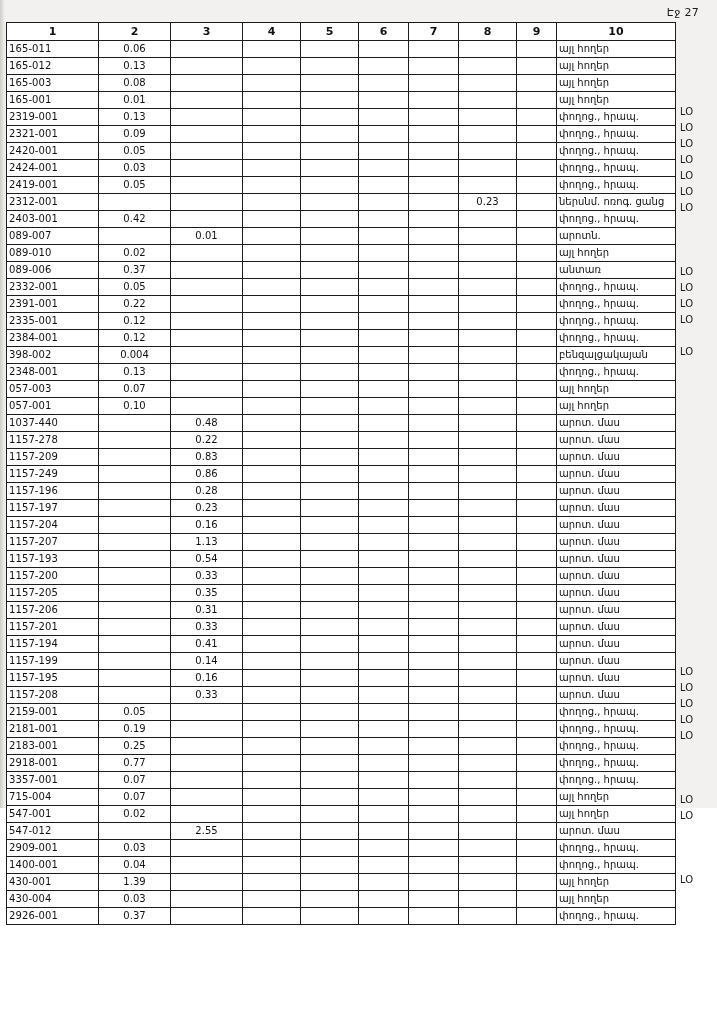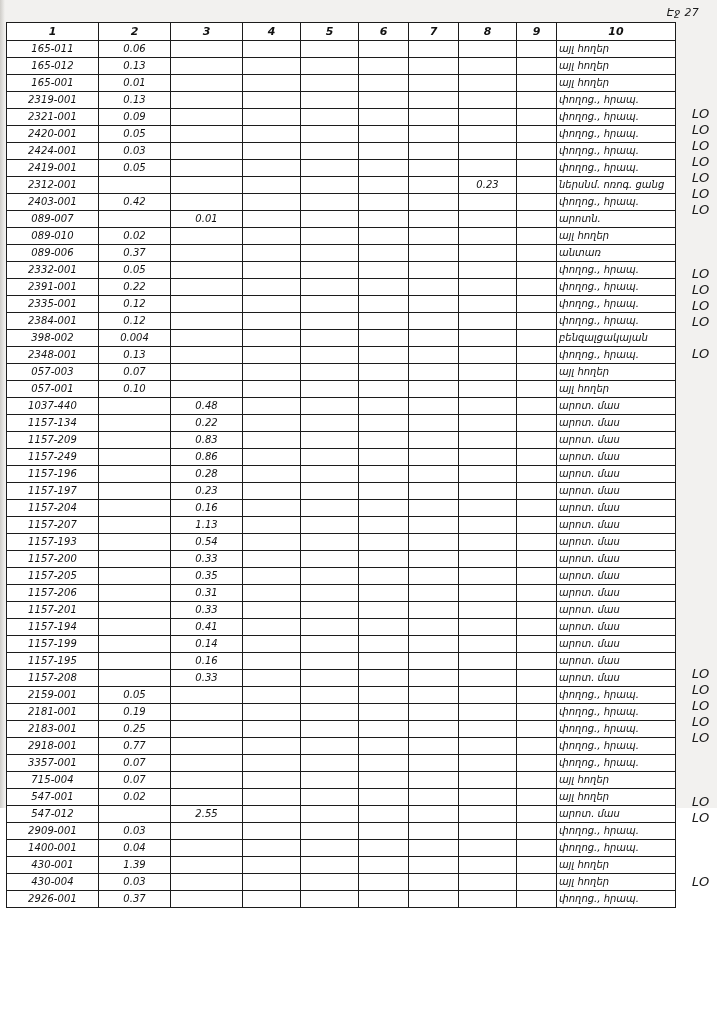--- a/index.html
+++ b/index.html
@@ -13,21 +13,20 @@
     font-family: "Liberation Sans", sans-serif;
     color: #111111;
     position: relative;
     overflow: hidden;
   }
   .page {
     position: relative;
     width: 717px;
     height: 808px;
     background: #f2f1ef;
-    font-style: italic;
   }
   .page-header {
     position: absolute;
     top: 6px;
     right: 18px;
     font-size: 11px;
     font-family: "DejaVu Sans", sans-serif;
     color: #1a1a1a;
     letter-spacing: 0.3px;
   }
@@ -53,21 +52,21 @@
     overflow: hidden;
     white-space: nowrap;
   }
   table.grid th {
     text-align: center;
     font-weight: bold;
     font-size: 11px;
     height: 17px;
     background: #ffffff;
   }
-  .c-code { text-align: center; padding-left: 4px; font-size: 10.5px; letter-spacing: 0.1px; }
+  .c-code { text-align: left; padding-left: 4px; font-size: 10.5px; letter-spacing: 0.1px; }
   .c-num  { text-align: center; font-size: 10px; }
   .c-note { text-align: left; padding-left: 4px; font-size: 10px; }
   
   col.w1 { width: 92px; }
   col.w2 { width: 72px; }
   col.w3 { width: 72px; }
   col.w4 { width: 58px; }
   col.w5 { width: 58px; }
   col.w6 { width: 50px; }
   col.w7 { width: 50px; }
@@ -76,24 +75,24 @@
   col.w10 { width: 119px; }
 
   .marks {
     position: absolute;
     left: 680px;
     top: 22px;
     width: 36px;
   }
   .mark {
     position: absolute;
-    font-size: 13px;
+    font-size: 10px;
     font-family: "DejaVu Sans", sans-serif;
     color: #1a1a1a;
-    left: 12px;
+    left: 0;
     white-space: nowrap;
   }
   .edge-noise {
     position: absolute;
     left: 0; top: 0; bottom: 0;
     width: 5px;
     background: linear-gradient(to right, #cfcdc9, #f2f1ef);
   }
 </style>
 </head>
@@ -151,20 +150,32 @@
             <td class="c-num"></td>
             <td class="c-num"></td>
             <td class="c-num"></td>
             <td class="c-num"></td>
             <td class="c-num"></td>
             <td class="c-num"></td>
             <td class="c-num"></td>
             <td class="c-note">այլ հողեր</td>
           </tr>
           <tr>
+            <td class="c-code">165-003</td>
+            <td class="c-num">0.08</td>
+            <td class="c-num"></td>
+            <td class="c-num"></td>
+            <td class="c-num"></td>
+            <td class="c-num"></td>
+            <td class="c-num"></td>
+            <td class="c-num"></td>
+            <td class="c-num"></td>
+            <td class="c-note">այլ հողեր</td>
+          </tr>
+          <tr>
             <td class="c-code">165-001</td>
             <td class="c-num">0.01</td>
             <td class="c-num"></td>
             <td class="c-num"></td>
             <td class="c-num"></td>
             <td class="c-num"></td>
             <td class="c-num"></td>
             <td class="c-num"></td>
             <td class="c-num"></td>
             <td class="c-note">այլ հողեր</td>
@@ -391,21 +402,21 @@
             <td class="c-num">0.48</td>
             <td class="c-num"></td>
             <td class="c-num"></td>
             <td class="c-num"></td>
             <td class="c-num"></td>
             <td class="c-num"></td>
             <td class="c-num"></td>
             <td class="c-note">արոտ. մաս</td>
           </tr>
           <tr>
-            <td class="c-code">1157-134</td>
+            <td class="c-code">1157-278</td>
             <td class="c-num"></td>
             <td class="c-num">0.22</td>
             <td class="c-num"></td>
             <td class="c-num"></td>
             <td class="c-num"></td>
             <td class="c-num"></td>
             <td class="c-num"></td>
             <td class="c-num"></td>
             <td class="c-note">արոտ. մաս</td>
           </tr>

